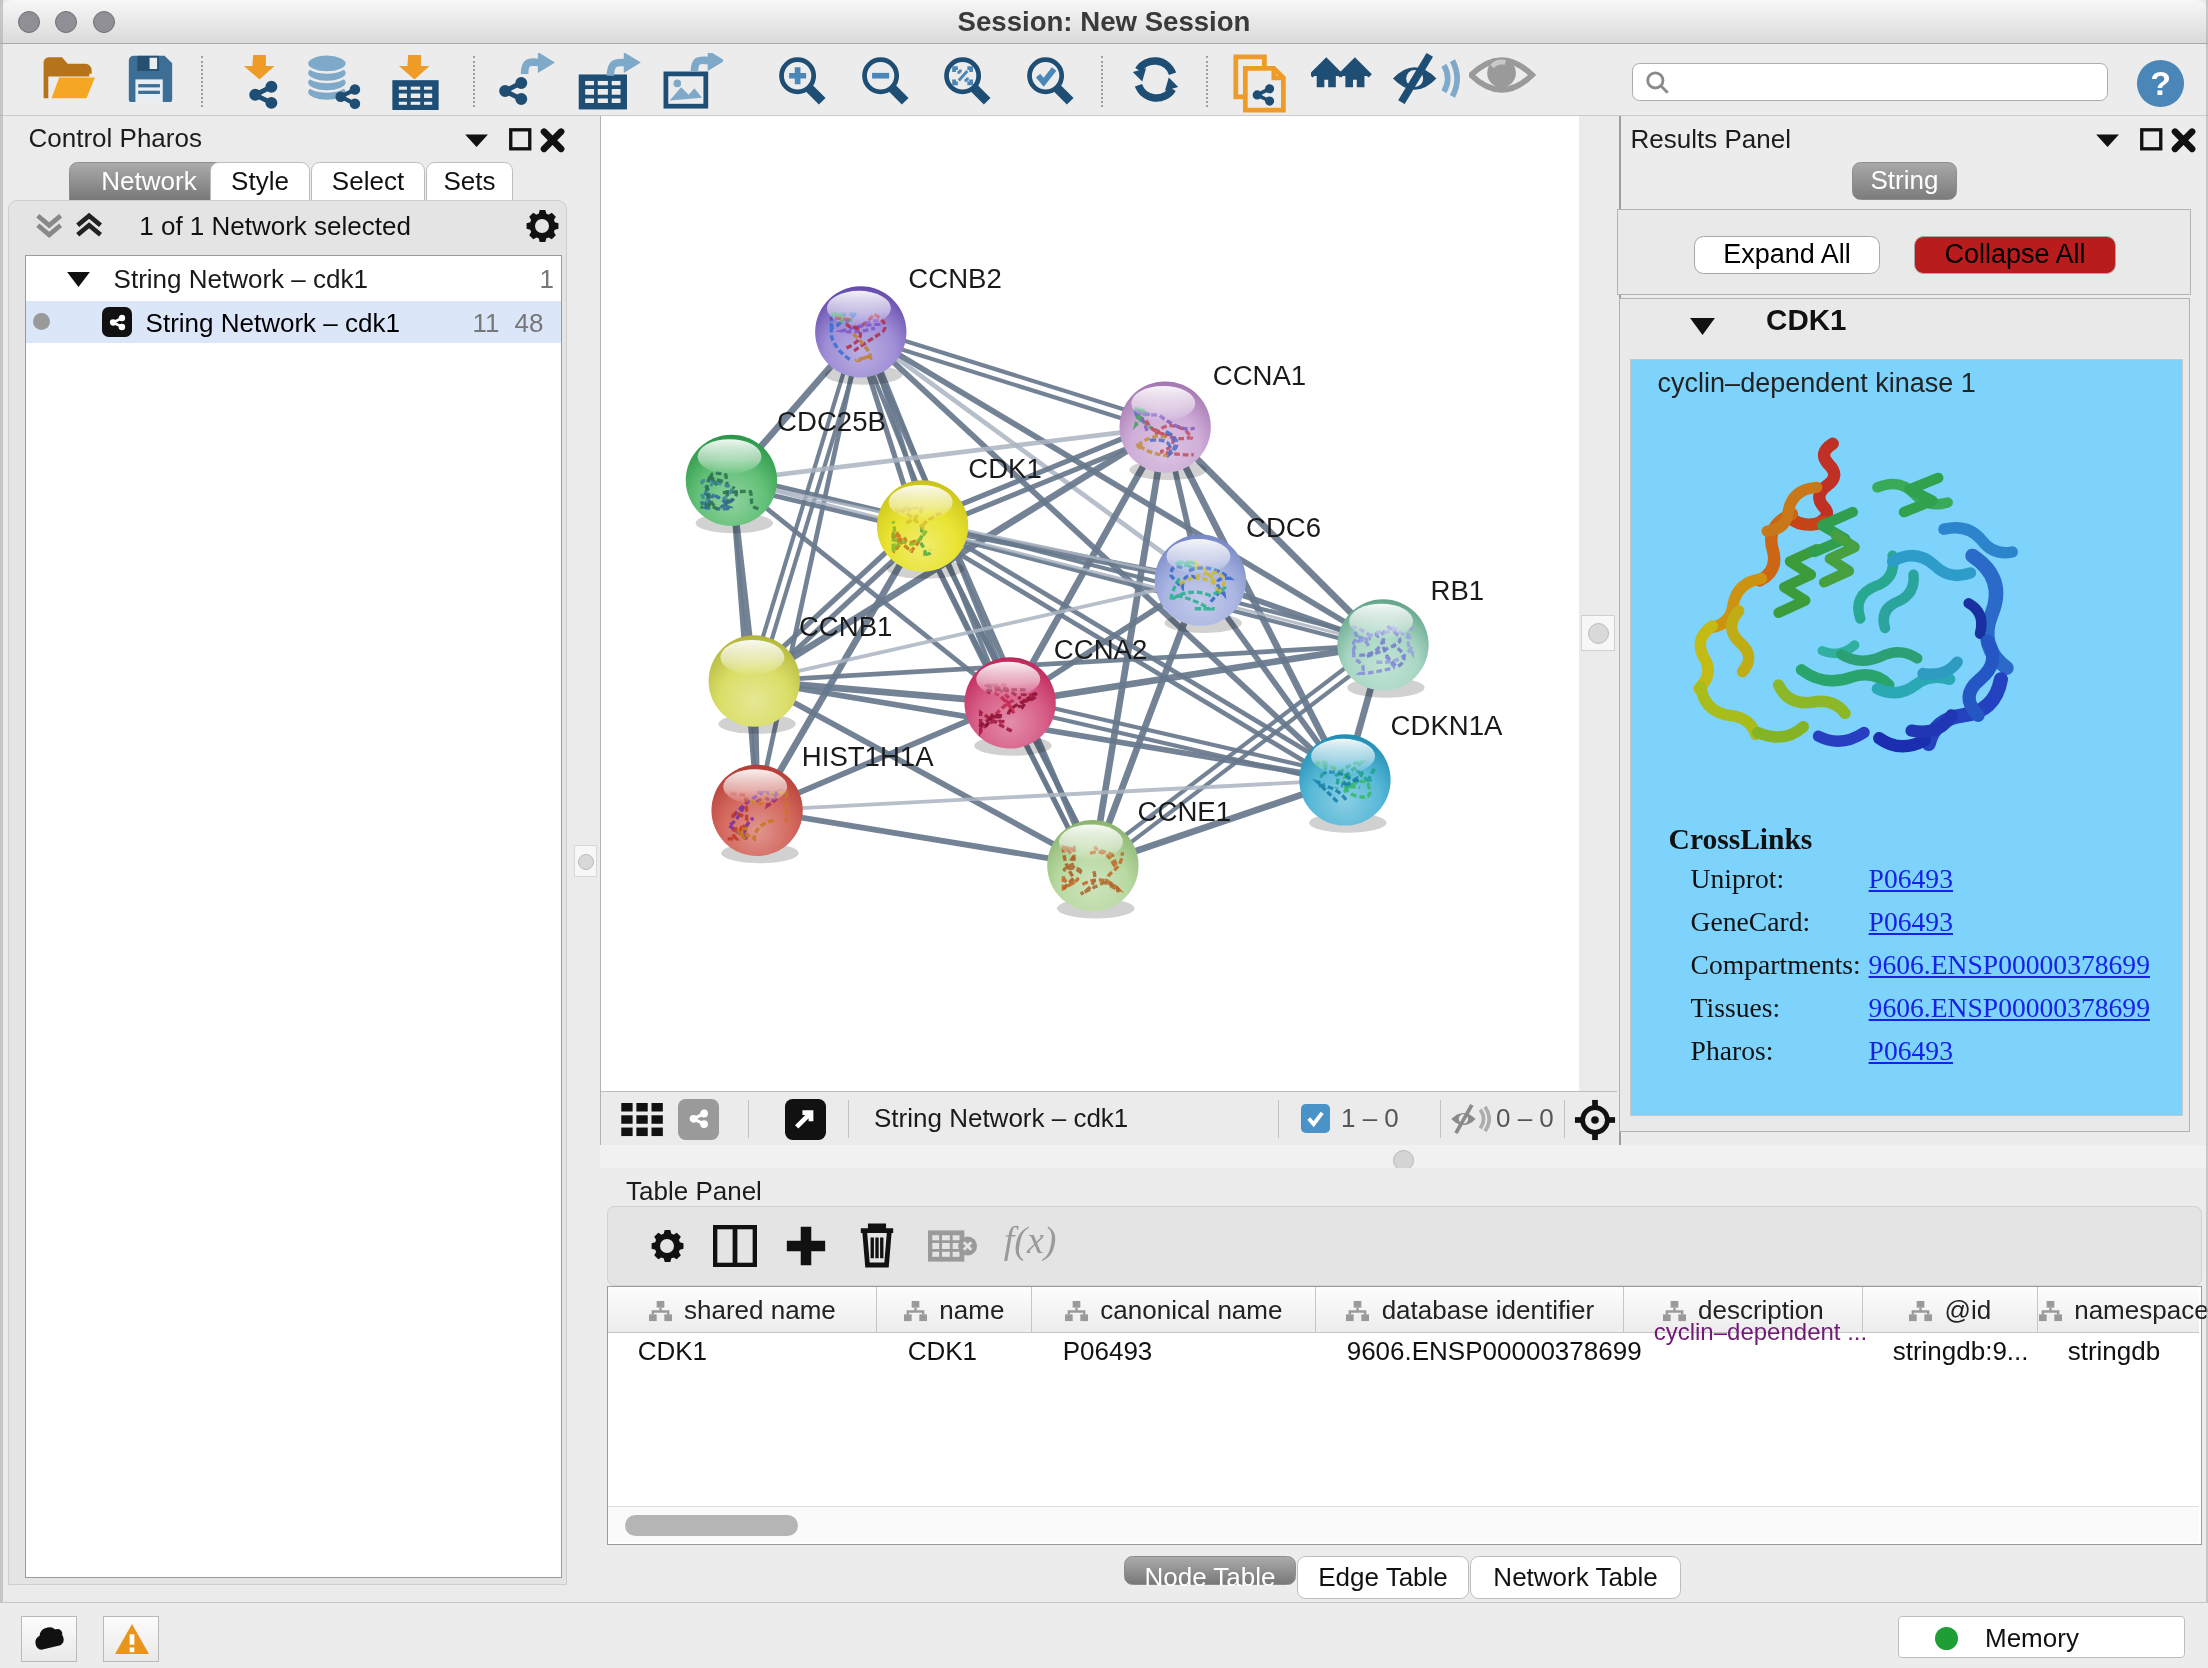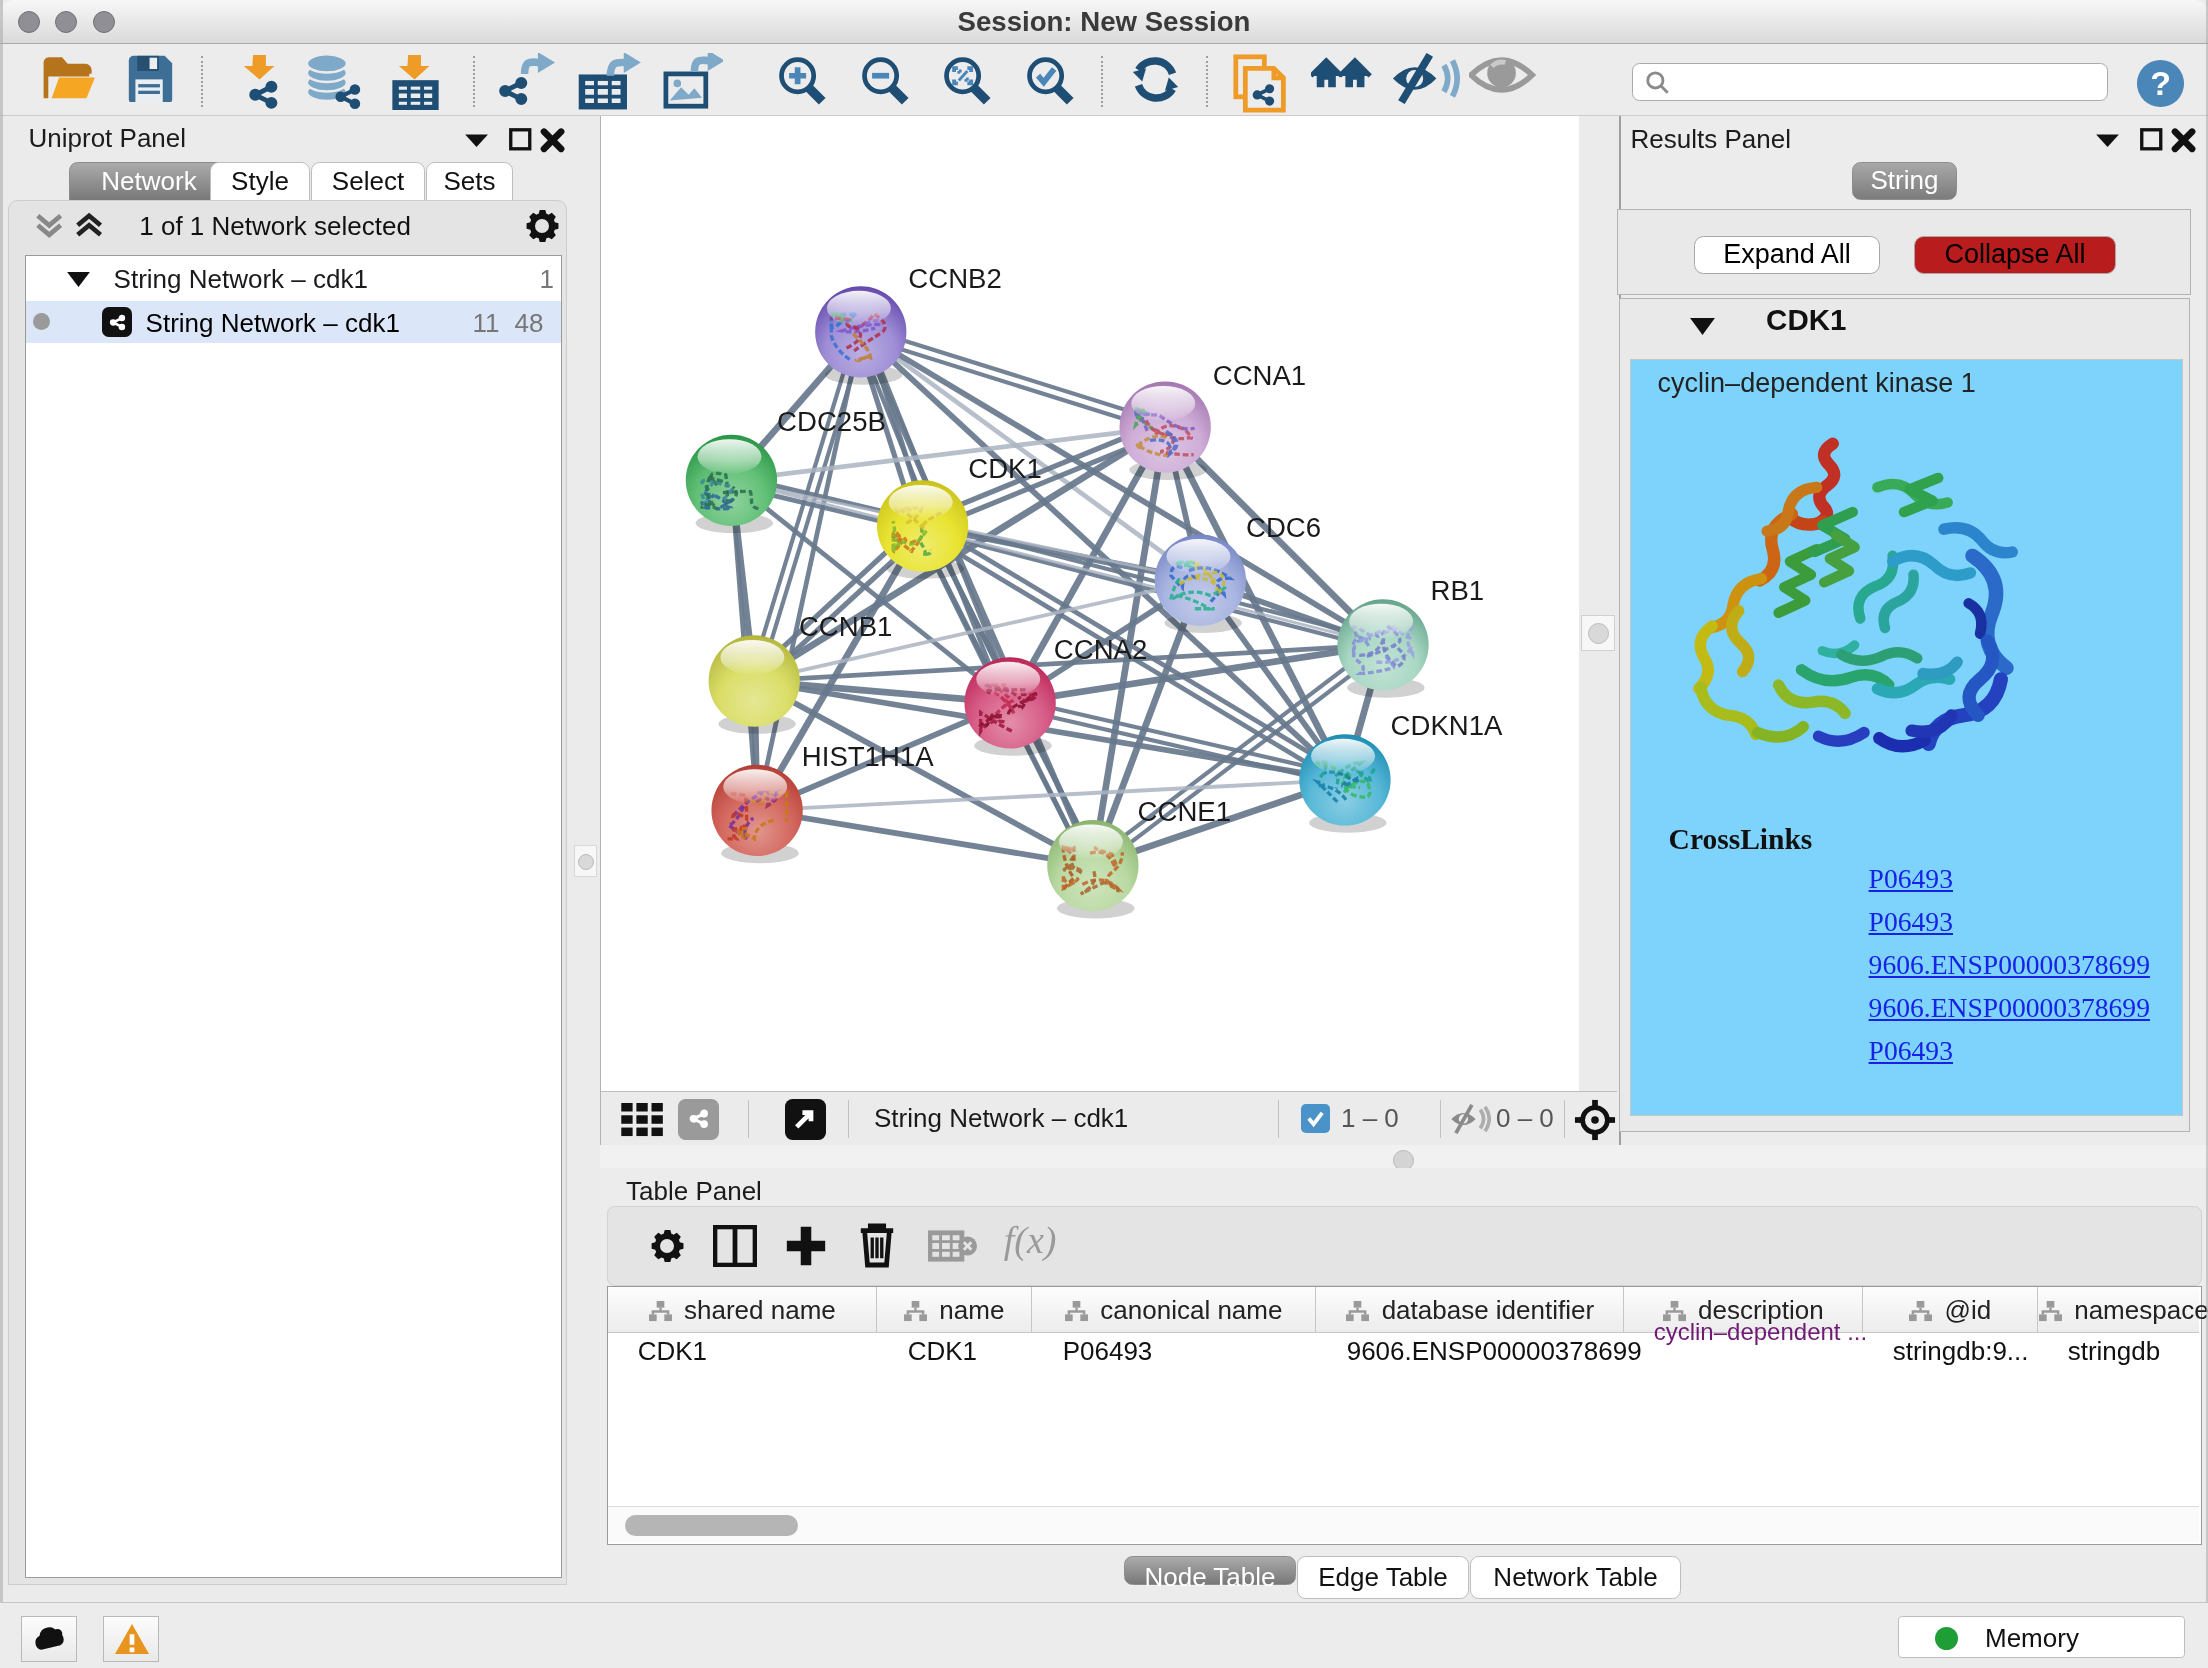--- a/index.html
+++ b/index.html
@@ -201,21 +201,21 @@
         <circle cx="13" cy="12" r="8" fill="none" stroke="#8a8a8a" stroke-width="3"></circle>
         <line x1="19" y1="18" x2="26" y2="25" stroke="#8a8a8a" stroke-width="3"></line>
       </svg>
     </div>
     <svg class="tbi" style="left:2136px;top:13.3px;" width="49" height="49" viewBox="0 0 52 52">
       <circle cx="26" cy="26" r="25" fill="#4b86b8"></circle>
       <text x="26" y="38" font-size="36" font-weight="bold" fill="#fff" text-anchor="middle" font-family="Liberation Sans">?</text>
     </svg>
   </div>
 <div class="abs" id="cpanel">
-<div class="abs ptitle" style="left:28.5px; top:6.7px;">Uniprot Panel</div>
+<div class="abs ptitle" style="left:28.5px; top:6.7px;">Control Pharos</div>
 <svg class="abs" style="left:463px;top:9.5px;" width="105" height="28.5" viewBox="0 0 110 30">
       <path d="M2 9 l24 0 l-12 13 z" fill="#111"></path>
       <rect x="50" y="4" width="20" height="20" fill="none" stroke="#111" stroke-width="3.5"></rect>
       <path d="M85 6 l18 18 M103 6 l-18 18" stroke="#111" stroke-width="7" stroke-linecap="round"></path>
     </svg>
 <div class="tab tabsel" style="left:69px;  width:160px;text-align:center;">Network</div>
 <div class="tab" style="left:210px; width:100px;">Style</div>
 <div class="tab" style="left:311px; width:114px;">Select</div>
 <div class="tab" style="left:426px; width:87px;">Sets</div>
 <div class="abs" id="cpsub">
@@ -631,20 +631,27 @@
 <path d="M322 104 q26 -6 40 12 q12 16 32 12" stroke="#2c84cc" stroke-width="12"></path>
 <path d="M368 222 q14 22 -8 40 q-22 18 -2 38" stroke="#2456c4" stroke-width="14"></path>
 <path d="M330 300 q-14 22 -42 16" stroke="#2036b4" stroke-width="13"></path>
 <path d="M238 318 q-24 16 -48 4" stroke="#283ec0" stroke-width="12"></path>
 <path d="M252 60 q24 -10 40 8 q14 14 34 8" stroke="#38aa58" stroke-width="11"></path>
 <path d="M280 86 l30 -12 -24 -12 30 -12" stroke="#30a24e" stroke-width="11"></path>
 
 </g>
         </svg>
     <div class="abs" style="left:38px;top:463px;font-family:'Liberation Serif',serif;font-size:29.5px;font-weight:bold;color:#111;">CrossLinks</div>
+    <div class="abs" style="left:60px;top:497px;font-family:'Liberation Serif',serif;font-size:27.6px;color:#111;line-height:43px;">
+      <div style="height:43px;">Uniprot:</div>
+      <div style="height:43px;">GeneCard:</div>
+      <div style="height:43px;">Compartments:</div>
+      <div style="height:43px;">Tissues:</div>
+      <div style="height:43px;">Pharos:</div>
+    </div>
     <div class="abs" style="left:238px;top:497px;font-family:'Liberation Serif',serif;font-size:27.6px;line-height:43px;">
       <div style="height:43px;"><a class="lnk">P06493</a></div>
       <div style="height:43px;"><a class="lnk">P06493</a></div>
       <div style="height:43px;"><a class="lnk">9606.ENSP00000378699</a></div>
       <div style="height:43px;"><a class="lnk">9606.ENSP00000378699</a></div>
       <div style="height:43px;"><a class="lnk">P06493</a></div>
     </div>
   </div>
 </div>
 </div>

